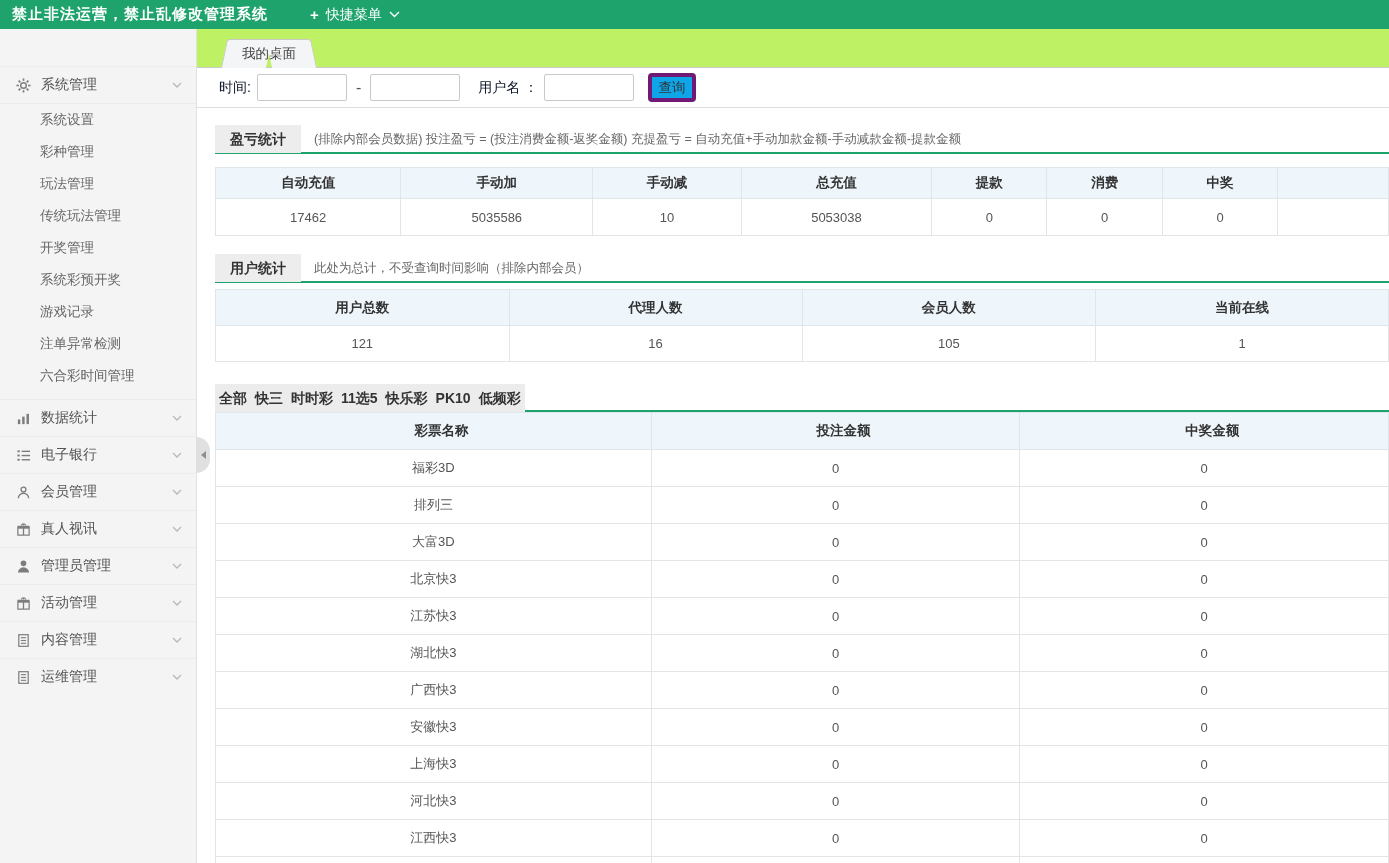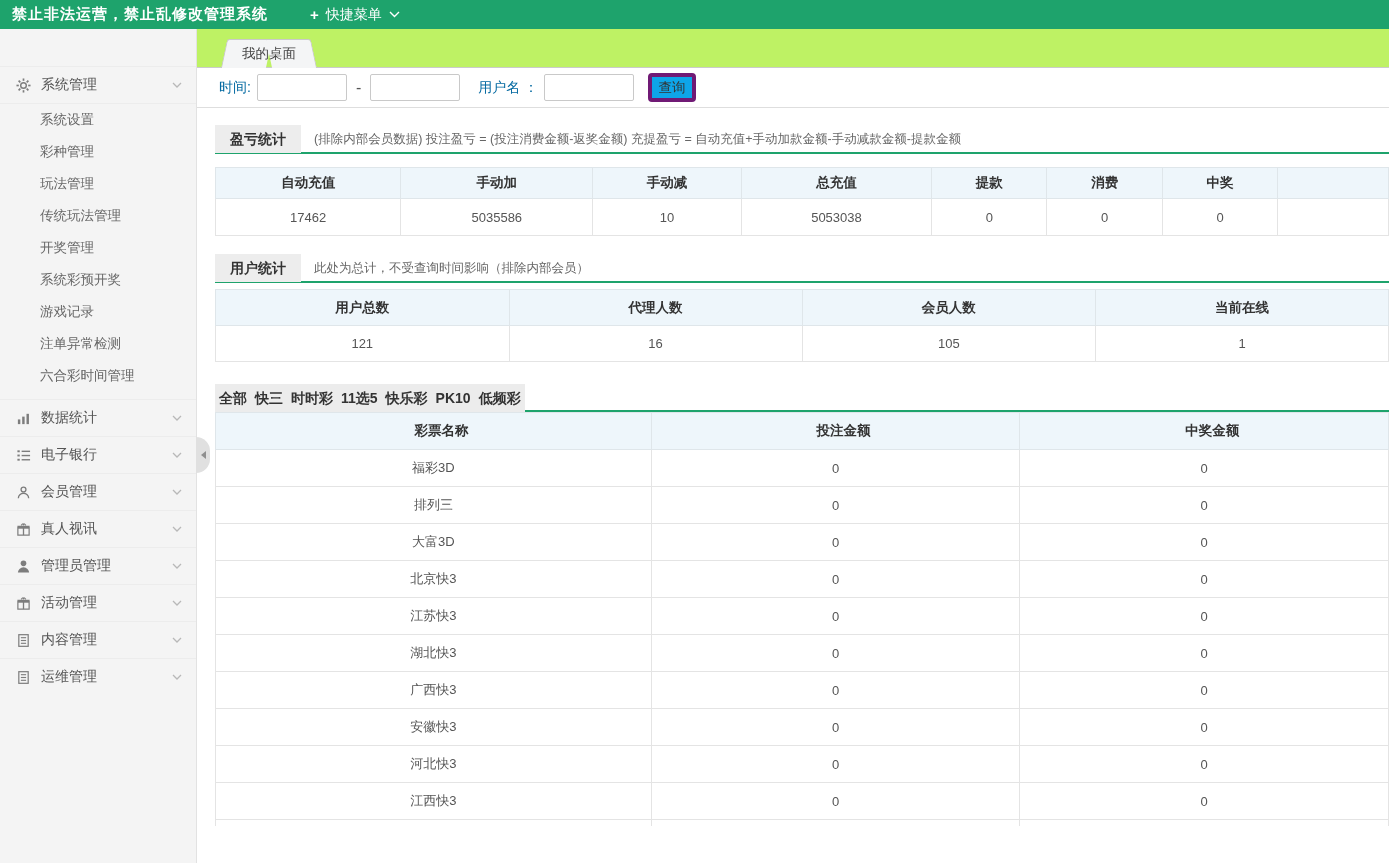--- a/index.html
+++ b/index.html
@@ -45,21 +45,21 @@
     transform:skewX(-12deg); border-radius:3px 0 0 0; }
   .desktop-tab::after { content:""; position:absolute; top:0; bottom:0; right:5px; left:50%;
     background:#f4f5f6; border:1px solid #c9c9c9; border-left:0; border-bottom:0;
     transform:skewX(12deg); border-radius:0 3px 0 0; }
   .desktop-tab .lbl { position:relative; z-index:2; text-align:center; line-height:29px;
     font-size:13.5px; color:#444; }
 
   
   .filterbar { position:absolute; left:197px; top:68px; right:0; height:40px; background:#fff;
     border-bottom:1px solid #dedede; display:flex; align-items:center; z-index:5; }
-  .f-label { margin-left:22px; font-size:14px; color:#0369a1; }
+  .f-label { margin-left:22px; font-size:14px; color:#0f172a; }
   .f-input { width:90px; height:27px; border:1px solid #c9c9c9; border-radius:2px;
     margin-left:6px; outline:none; padding:0 5px; font-size:13px; }
   .f-dash { margin:0 9px; color:#555; }
   .f-btn { margin-left:14px; width:48px; height:29px; background:#0ea5e9; border:4px solid #701a75;
     border-radius:4px; font-size:13.5px; color:#333; cursor:pointer; }
 
   
   .main { position:absolute; left:197px; top:108px; right:0; bottom:0;
     overflow:hidden; padding-left:18px; background:#fff; }
   .sec-head { border-bottom:2px solid var(--accent); margin-top:18px;
@@ -416,20 +416,25 @@
           <td>广西快3</td>
           <td>0</td>
           <td>0</td>
         </tr>
         <tr>
           <td>安徽快3</td>
           <td>0</td>
           <td>0</td>
         </tr>
         <tr>
+          <td>上海快3</td>
+          <td>0</td>
+          <td>0</td>
+        </tr>
+        <tr>
           <td>河北快3</td>
           <td>0</td>
           <td>0</td>
         </tr>
         <tr>
           <td>江西快3</td>
           <td>0</td>
           <td>0</td>
         </tr>
         <tr class="partial">

